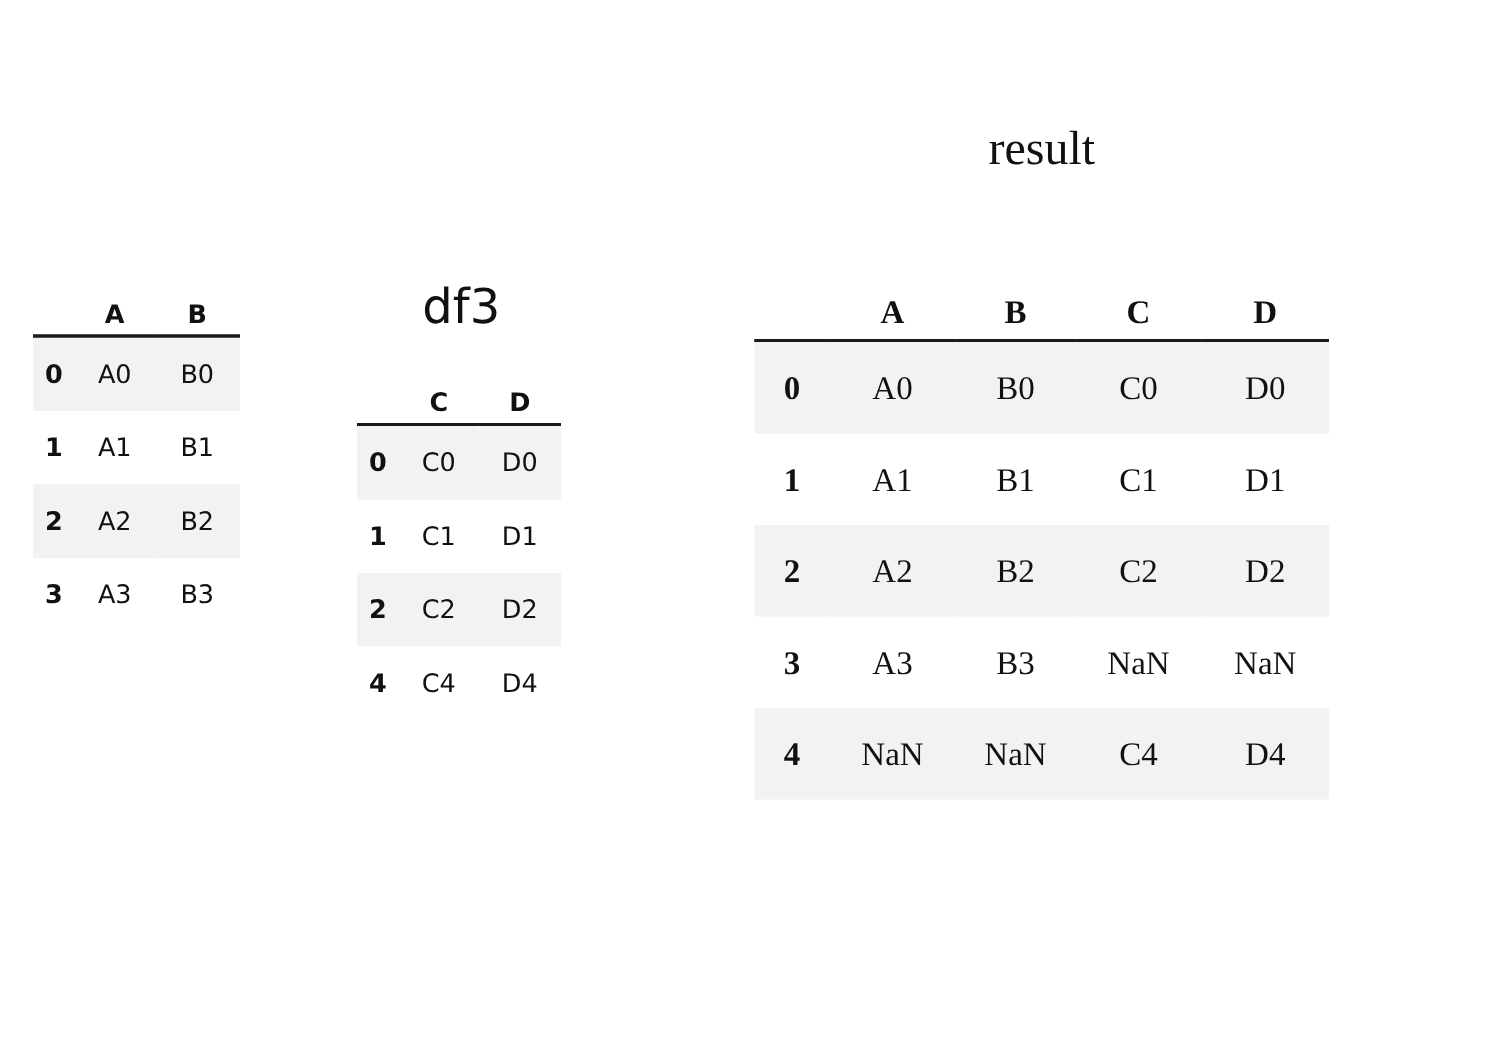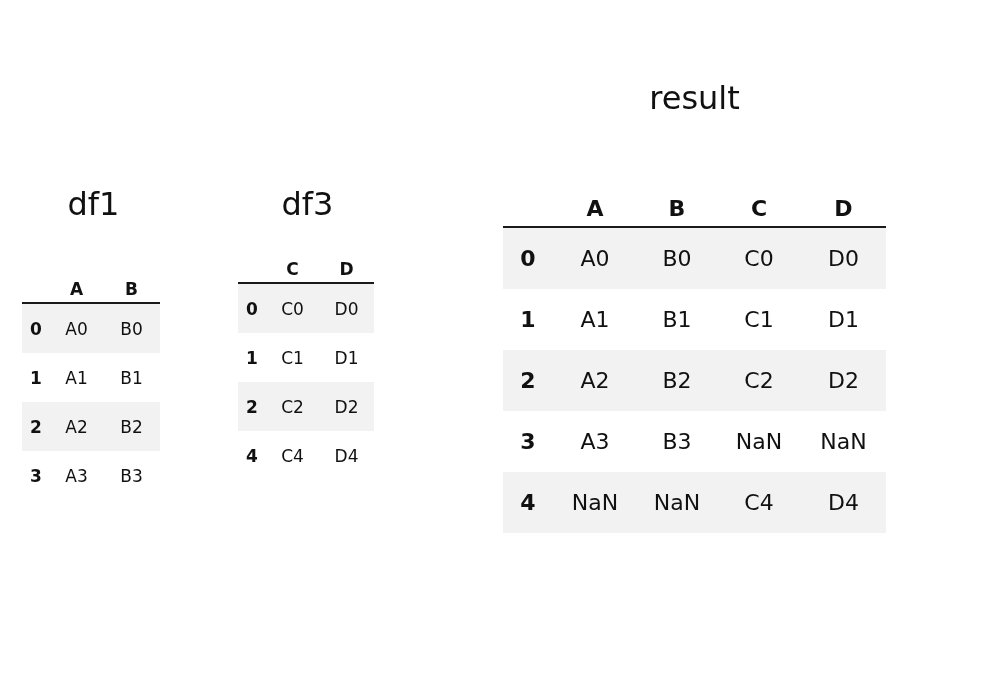--- a/index.html
+++ b/index.html
@@ -81,30 +81,29 @@
   }
   table.big-df thead th { height: 40px; padding-bottom: 5px; }
   table.big-df tbody th,
   table.big-df tbody td { height: 61px; }
 
   
   #panel-df1 { left: 22px; top: 188px; }
   #panel-df1 .panel-title { width: 143px; margin-bottom: 47px; }
   #panel-df3 { left: 238px; top: 188px; }
   #panel-df3 .panel-title { width: 139px; margin-bottom: 27px; }
-  #panel-result { left: 503px; top: 82px; }
+  #panel-result { left: 503px; top: 82px; font-family: Liberation Serif, serif; }
   #panel-result .panel-title { width: 383px; margin-bottom: 67px; }
 </style>
 </head>
 <body>
 
 <div class="stage">
 
   <div class="panel small" id="panel-df1">
-    <div class="panel-title">df1</div>
     <table class="df small-df">
       <thead>
         <tr class="head-row">
           <th style="width:28px"></th>
           <th style="width:53px">A</th>
           <th style="width:57px">B</th>
         </tr>
       </thead>
       <tbody>
         <tr class="odd-band">

